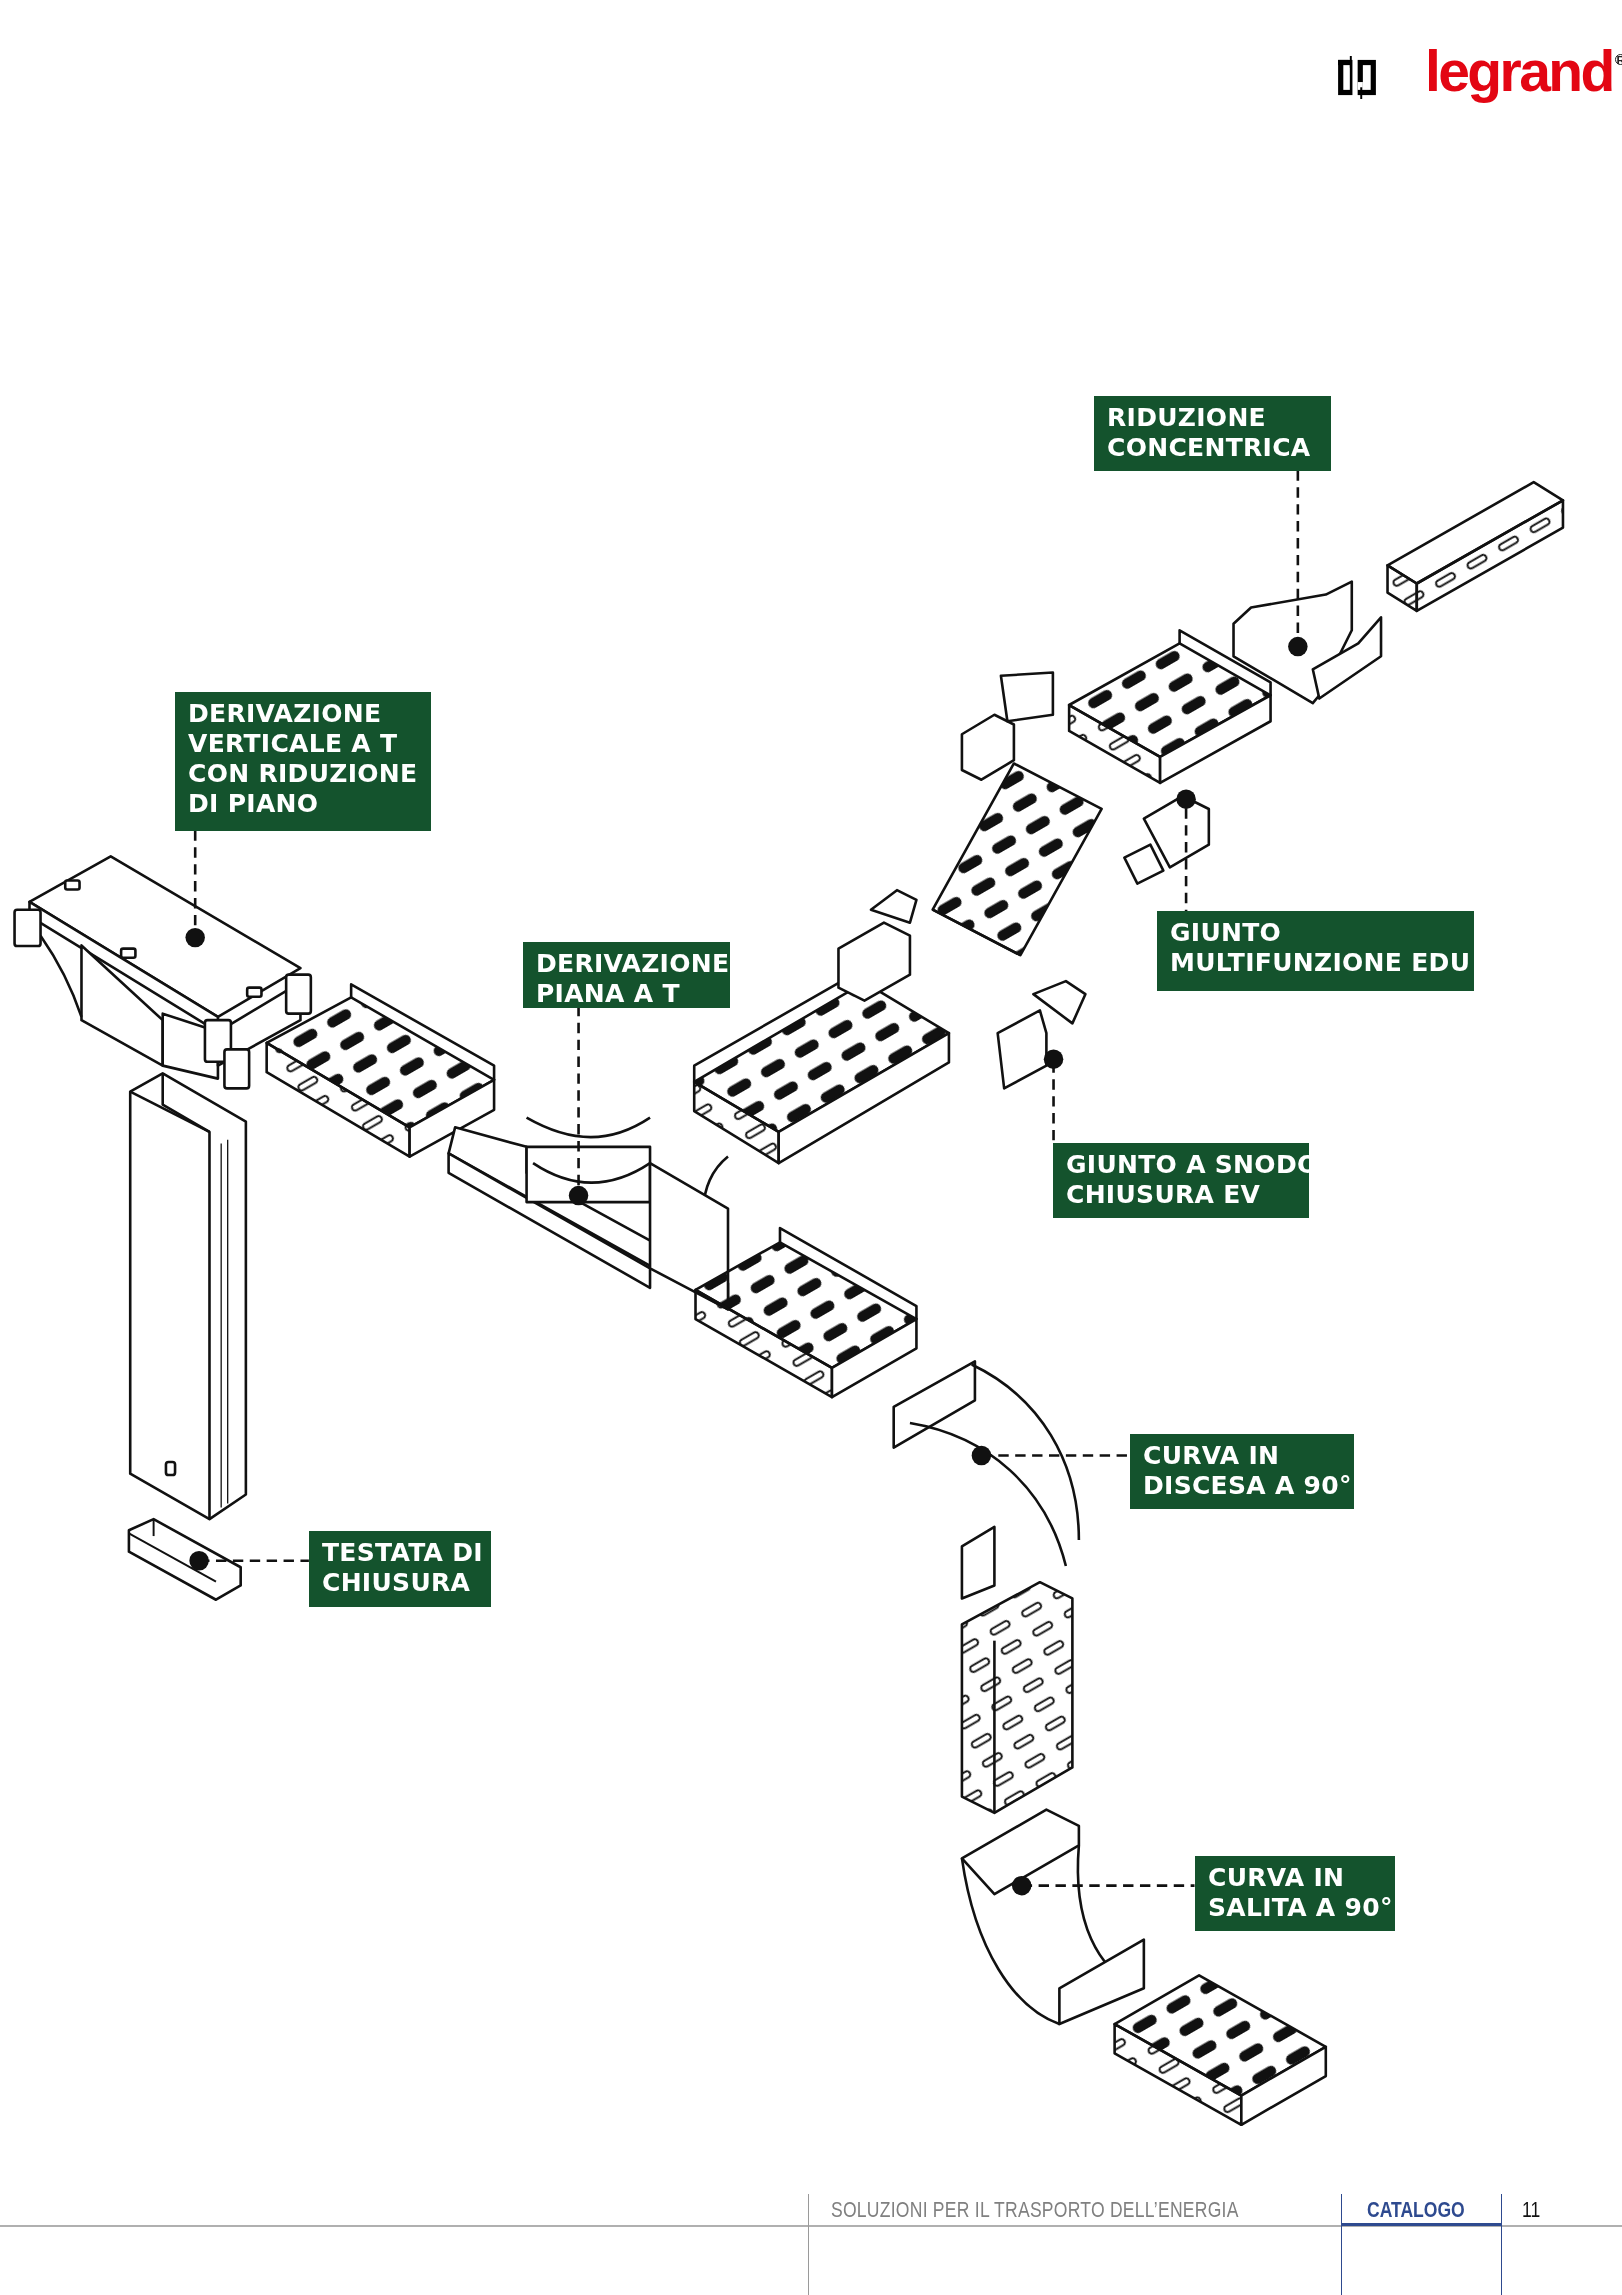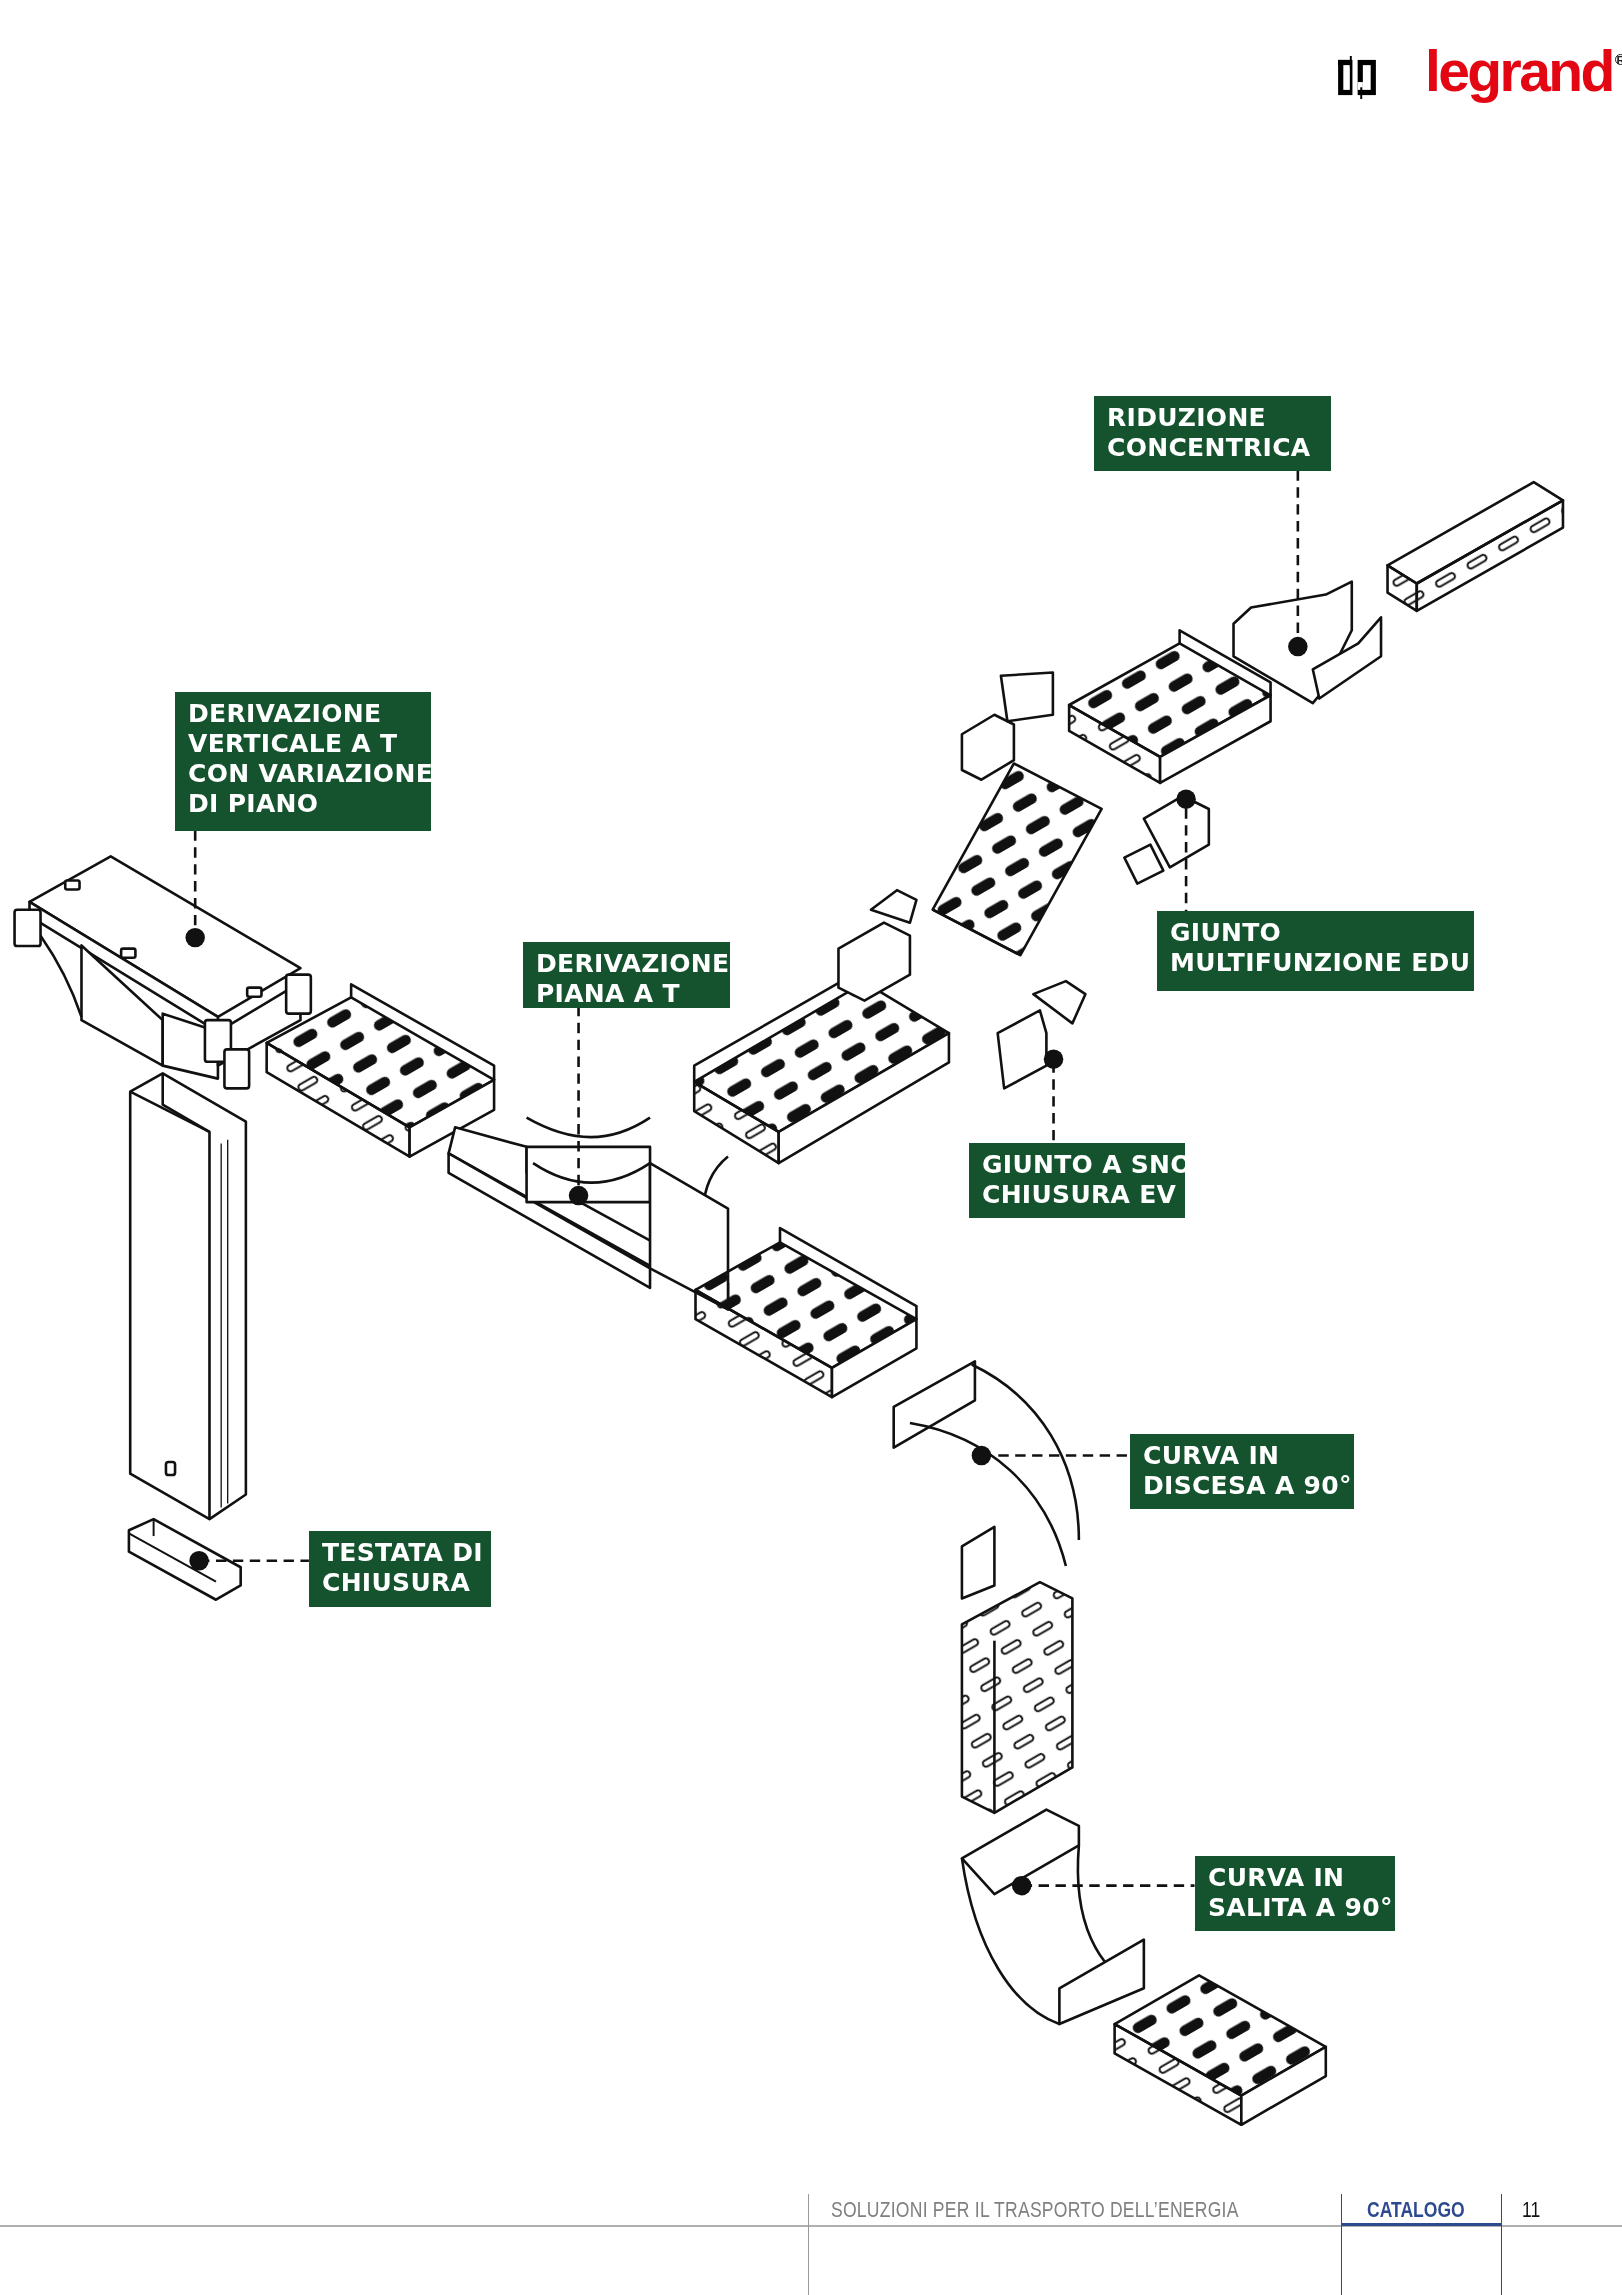--- a/index.html
+++ b/index.html
@@ -215,35 +215,35 @@
 </svg>
 
 <div class="callout" style="left:1094px; top:396px; width:237px; height:75px;">
   <span class="line">RIDUZIONE</span>
   <span class="line">CONCENTRICA</span>
 </div>
 
 <div class="callout" style="left:175px; top:692px; width:256px; height:139px;">
   <span class="line">DERIVAZIONE</span>
   <span class="line">VERTICALE A  T</span>
-  <span class="line">CON VARIAZIONE</span>
+  <span class="line">CON RIDUZIONE</span>
   <span class="line">DI PIANO</span>
 </div>
 
 <div class="callout" style="left:523px; top:942px; width:207px; height:66px;">
   <span class="line">DERIVAZIONE</span>
   <span class="line">PIANA A T</span>
 </div>
 
 <div class="callout" style="left:1157px; top:911px; width:317px; height:80px;">
   <span class="line">GIUNTO</span>
   <span class="line">MULTIFUNZIONE EDU</span>
 </div>
 
-<div class="callout" style="left:969px; top:1143px; width:216px; height:75px;">
+<div class="callout" style="left:1053px; top:1143px; width:256px; height:75px;">
   <span class="line">GIUNTO A SNODO</span>
   <span class="line">CHIUSURA EV</span>
 </div>
 
 <div class="callout" style="left:1130px; top:1434px; width:224px; height:75px;">
   <span class="line">CURVA IN</span>
   <span class="line">DISCESA A 90°</span>
 </div>
 
 <div class="callout" style="left:309px; top:1531px; width:182px; height:76px;">

